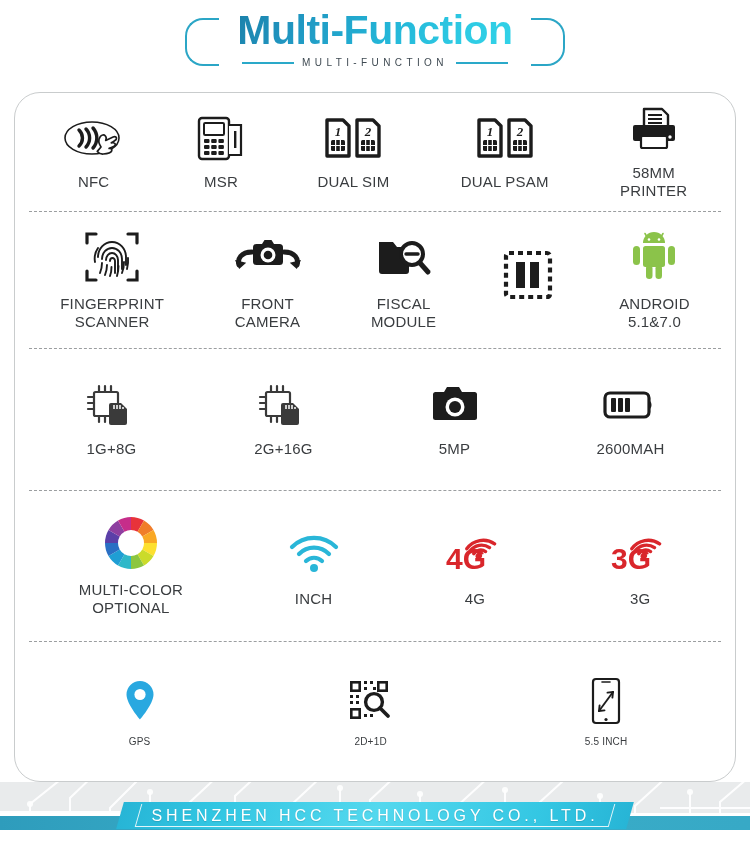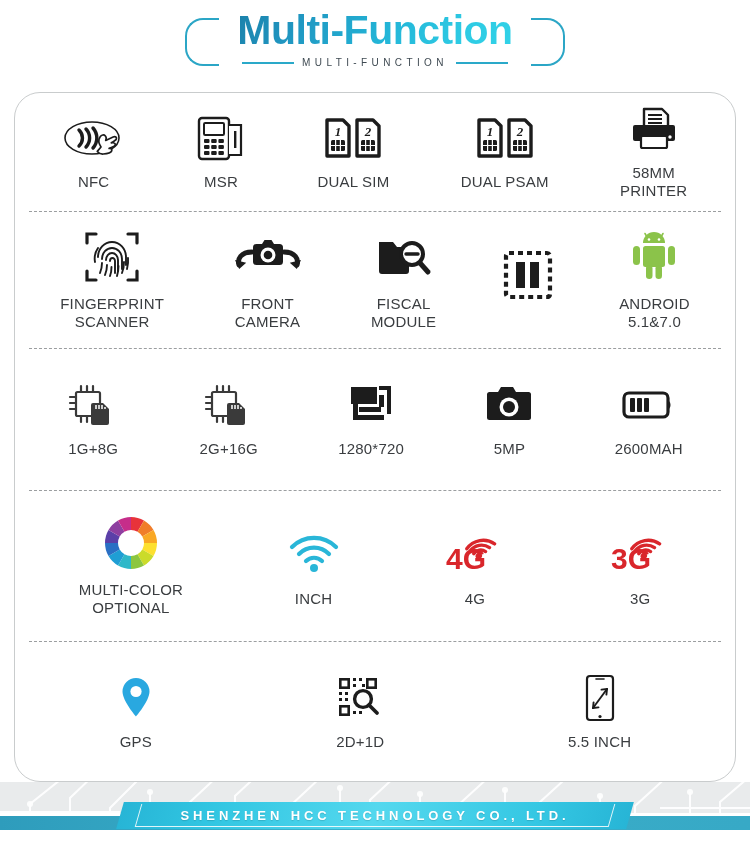--- a/index.html
+++ b/index.html
@@ -102,21 +102,21 @@
     font-size: 14.5px;
     color: #3a3d40;
     line-height: 1.22;
     letter-spacing: 0.2px;
     white-space: pre-line;
   }
   .r1 .lbl { font-size: 15px; }
   .r2 .lbl { font-size: 15px; }
   .r3 .lbl { font-size: 15px; }
   .r4 .lbl { font-size: 15px; }
-  .r5 .lbl { font-size: 15px; }
+  .r5 .lbl { font-size: 10px; }
 
   
   .footer {
     position: absolute;
     left: 0; bottom: 0;
     width: 750px; height: 76px;
     overflow: hidden;
   }
   .circuit {
     position: absolute; left: 0; top: 0;
@@ -146,23 +146,23 @@
     border: 1px solid rgba(255,255,255,0.85);
     border-top: none;
     transform: skewX(-16deg);
   }
   .ribbon-text {
     position: absolute;
     left: 0; top: 22px;
     width: 750px; height: 23px;
     display: flex; align-items: center; justify-content: center;
     color: #ffffff;
-    font-size: 13px;
+    font-size: 16px;
     letter-spacing: 3.9px;
-    font-weight: bold;
+    font-weight: normal;
     text-shadow: 0 1px 1px rgba(0,0,0,.14);
   }
   .footer-white {
     position: absolute; left: 0; bottom: 0; width: 750px; height: 28px; background: #fff;
   }
 </style>
 </head>
 <body>
 
 <div id="page">
@@ -416,32 +416,20 @@
             </g>
             <path d="M26 22 h10 l6 6 v14 a2 2 0 0 1 -2 2 h-14 a2 2 0 0 1 -2 -2 v-18 a2 2 0 0 1 2 -2 z" fill="#3a3a3a"></path>
             <g stroke="#fff" stroke-width="1.5">
                 <path d="M29 24v4M32 24v4M35 24v4M38 26v2"></path>
               </g>
           </svg>
         </div>
         <div class="lbl">2G+16G</div>
       </div>
 
-      <div class="item">
-        <div class="ic">
-          <svg width="50" height="44" viewBox="0 0 50 44">
-            <path d="M33 3 h12 v28 h-4 v-24 h-8 z" fill="#1c1c1c"></path>
-            <path d="M7 37 v-24 h5 v19 h26 v5 z" fill="#1c1c1c"></path>
-            <rect x="5" y="4" width="26" height="17" fill="#1c1c1c"></rect>
-            <path d="M13 24 h22 v5 h-22 z" fill="#1c1c1c"></path>
-            <path d="M33 24 v-12 h5 v12 z" fill="#1c1c1c"></path>
-          </svg>
-        </div>
-        <div class="lbl">1280*720</div>
-      </div>
 
       <div class="item">
         <div class="ic">
           <svg width="50" height="42" viewBox="0 0 50 42">
             <path d="M14 8 l3-5 h12 l3 5 z" fill="#1c1c1c"></path>
             <rect x="3" y="8" width="44" height="28" rx="2.5" fill="#1c1c1c"></rect>
             <circle cx="25" cy="23" r="9.5" fill="#fff"></circle>
             <circle cx="25" cy="23" r="6" fill="#1c1c1c"></circle>
           </svg>
         </div>

